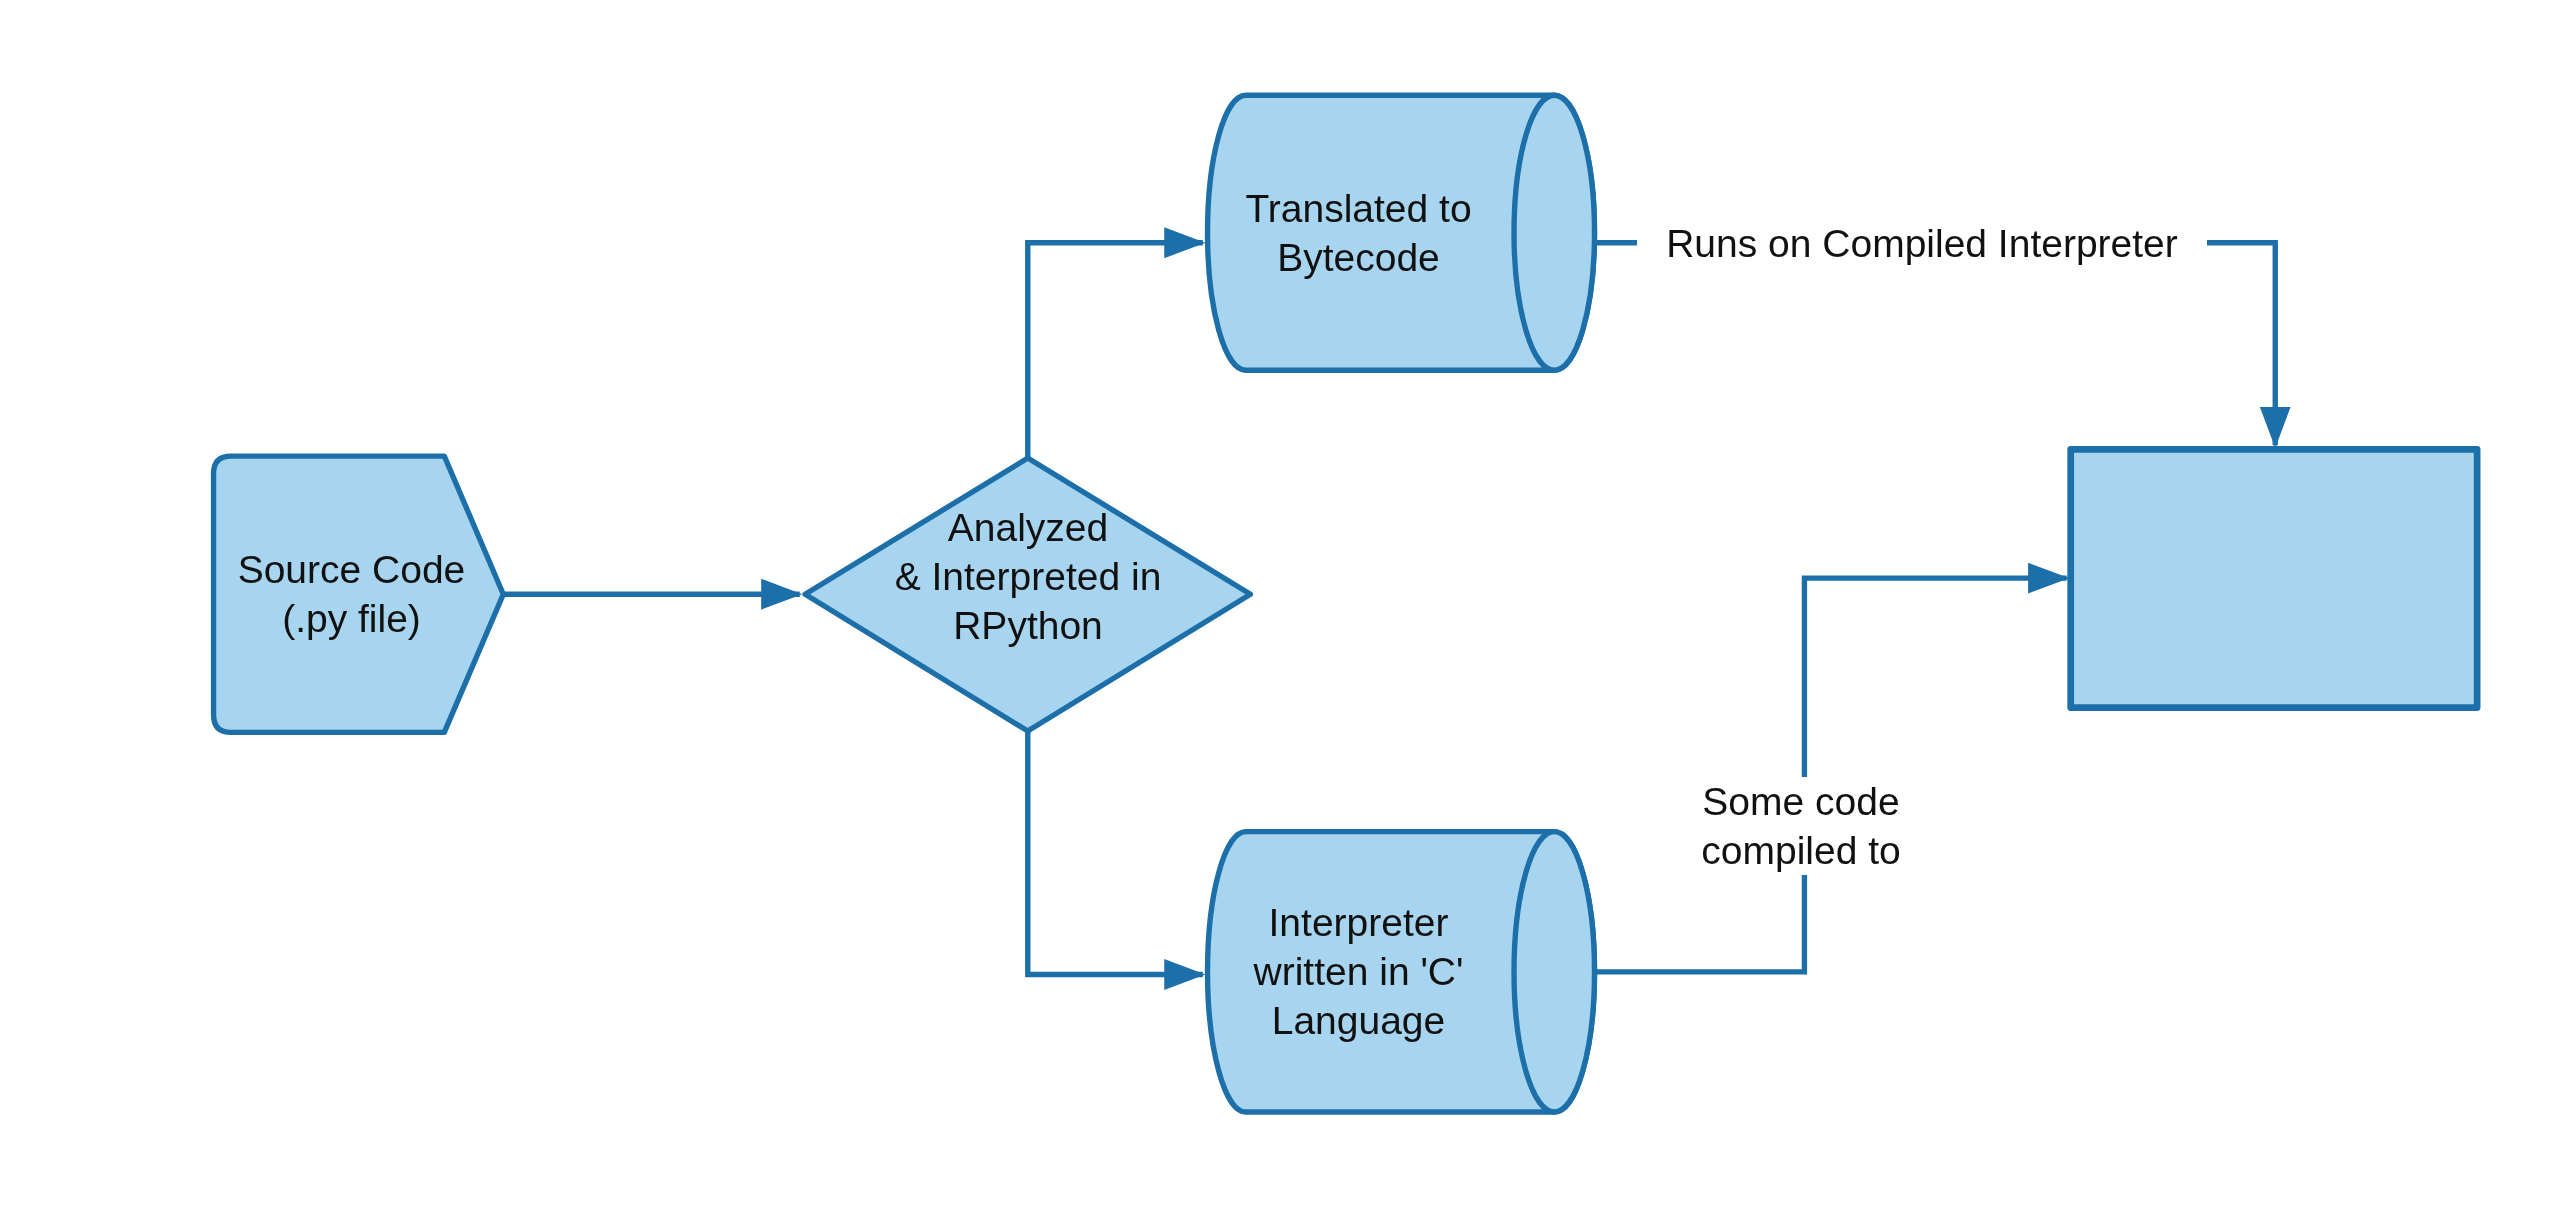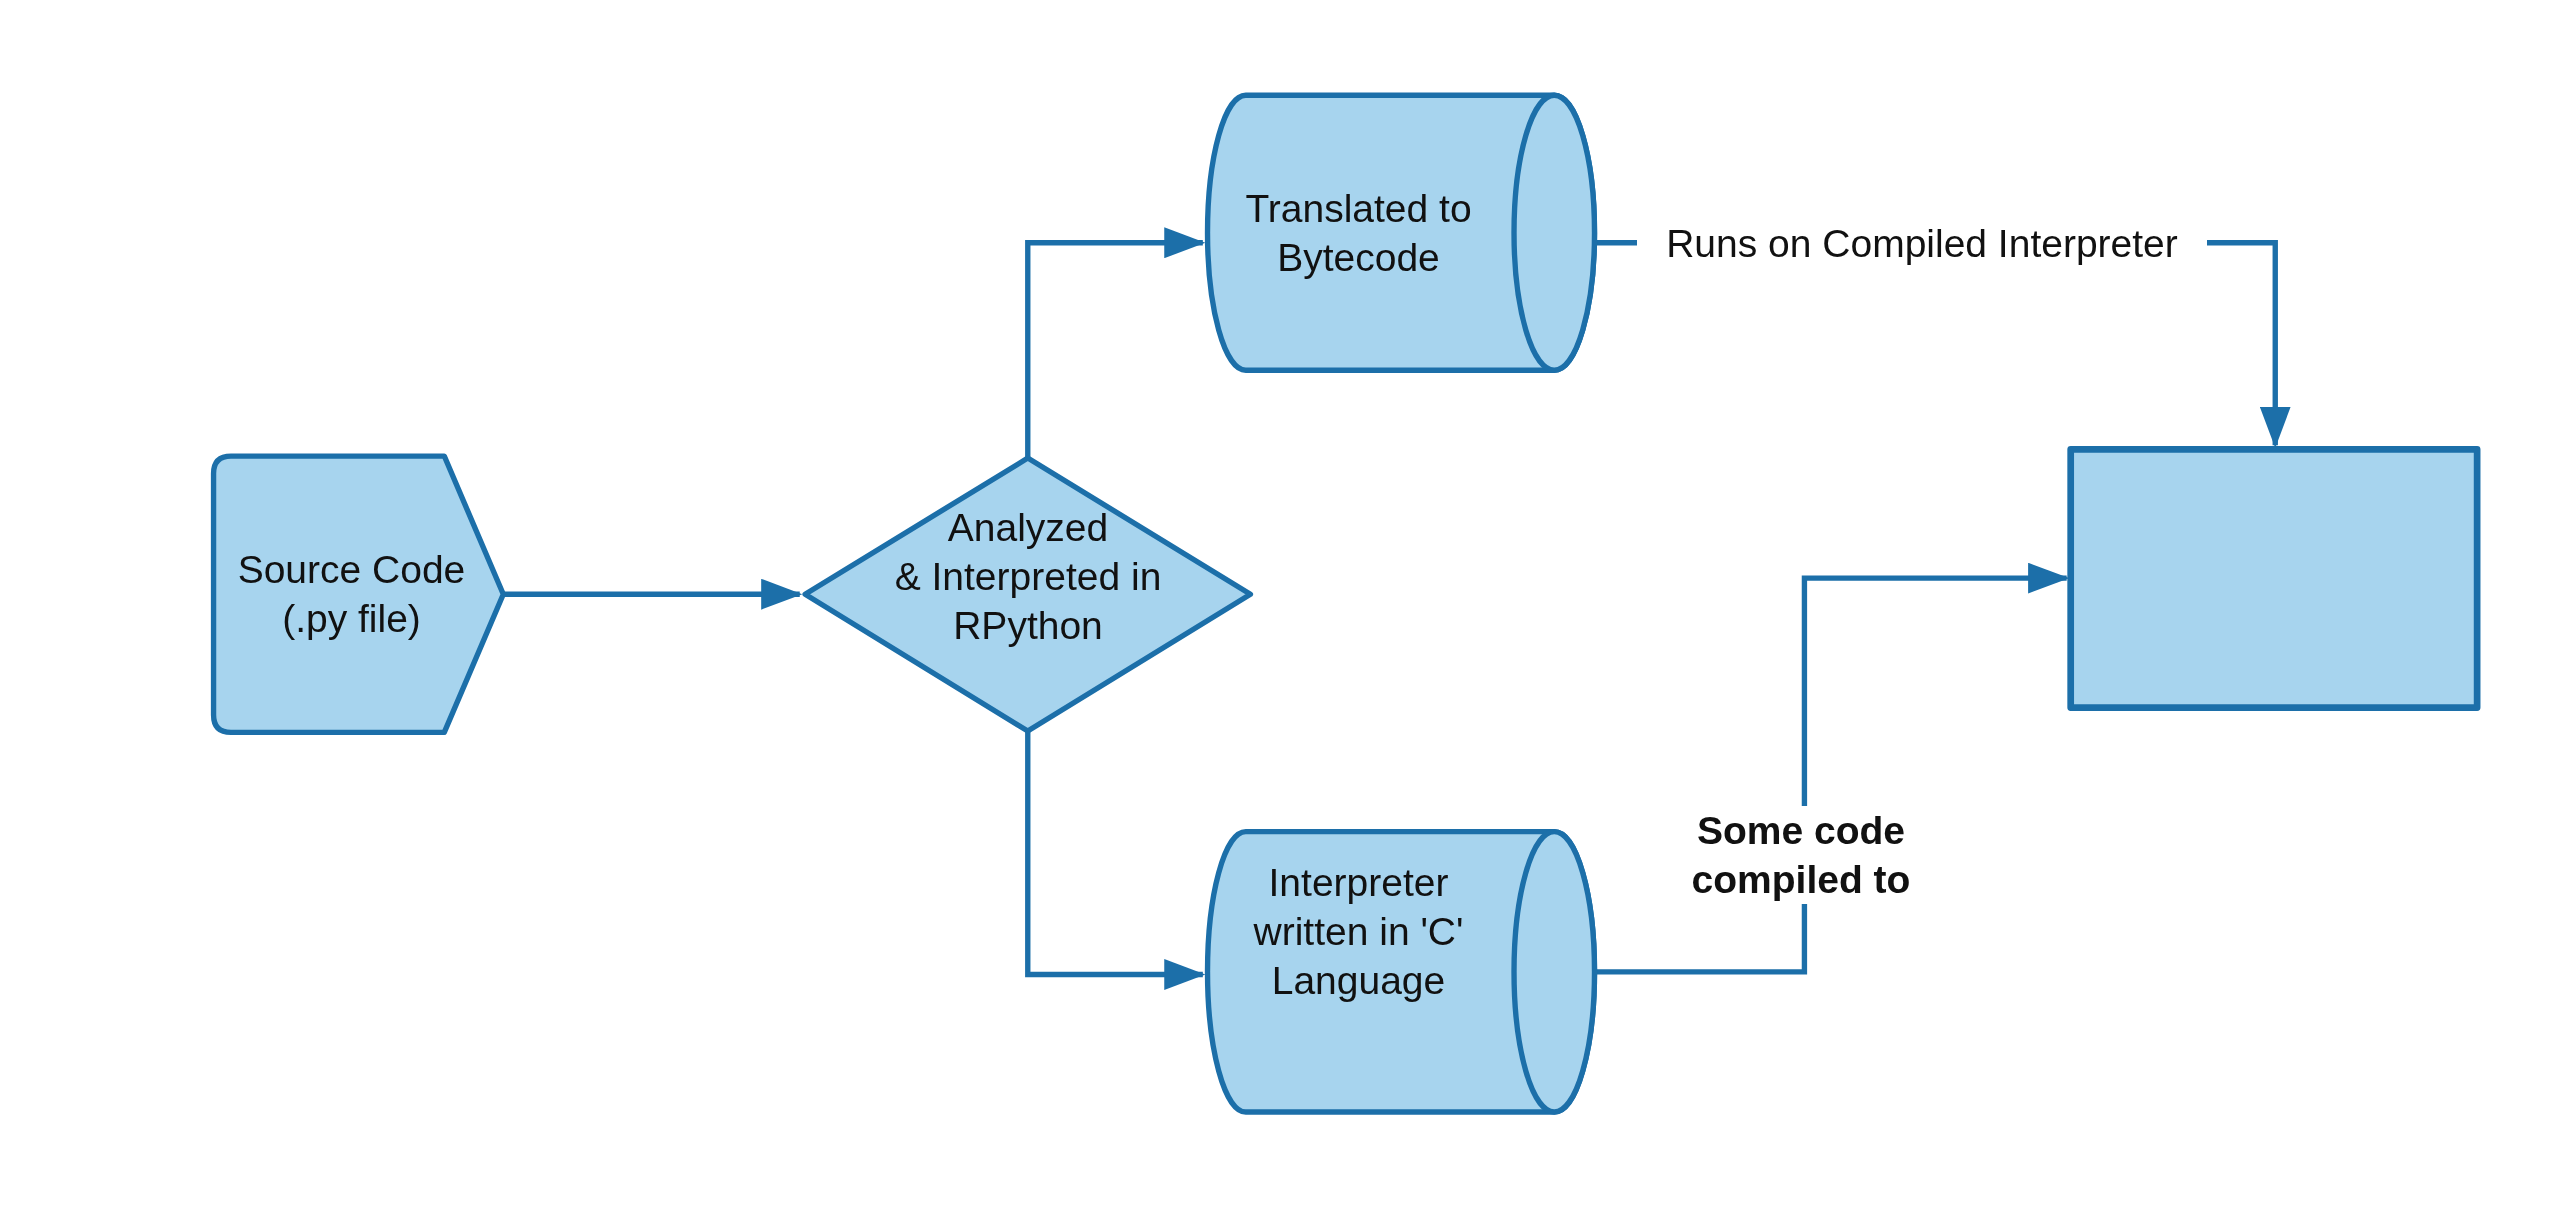--- a/index.html
+++ b/index.html
@@ -73,24 +73,24 @@
   <div class="label" style="left:197px; top:545px; width:309px;">Source Code
 (.py file)</div>
 
   <div class="label" style="left:840px; top:503px; width:376px;">Analyzed
 &amp; Interpreted in
 RPython</div>
 
   <div class="label" style="left:1191px; top:184px; width:335px;">Translated to
 Bytecode</div>
 
-  <div class="label" style="left:1191px; top:858px; width:335px;text-align:center;">Interpreter
+  <div class="label" style="left:1191px; top:898px; width:335px;text-align:center;">Interpreter
 written in 'C'
 Language</div>
 
 
   <div class="label edge-label" style="left:1637px; top:219px; width:570px;">Runs on Compiled Interpreter</div>
 
-  <div class="label edge-label" style="left:1687px; top:806px; width:228px;font-weight:bold;">Some code
+  <div class="label edge-label" style="left:1687px; top:777px; width:228px;">Some code
 compiled to</div>
 
 </div>
 
 
 </body></html>

